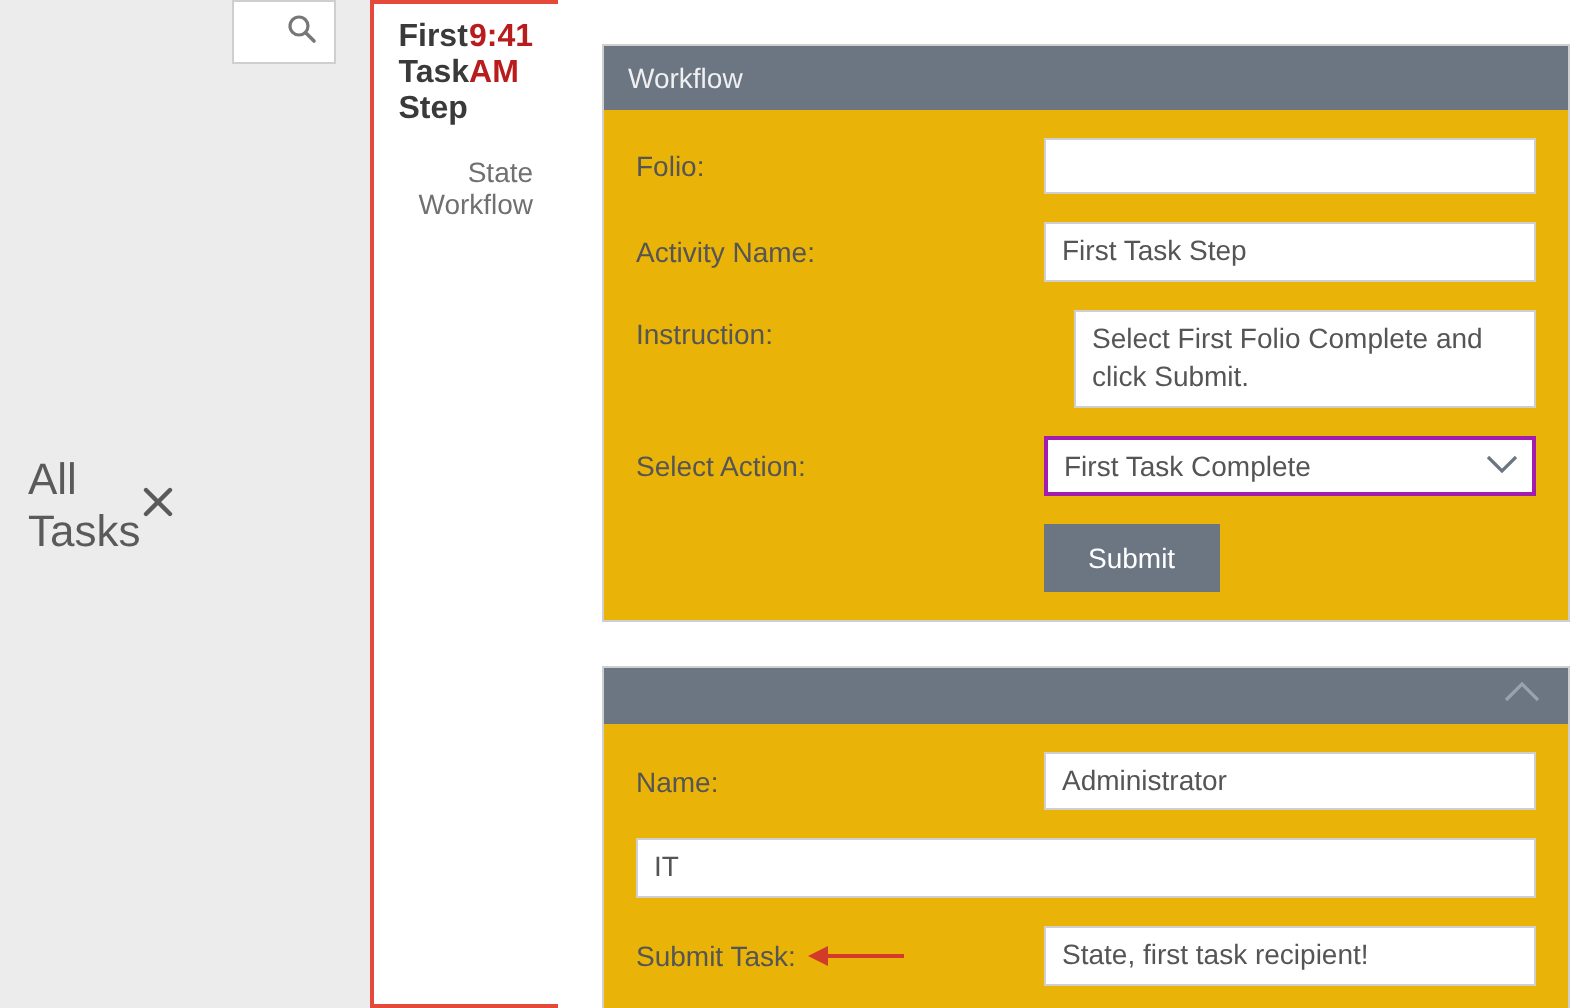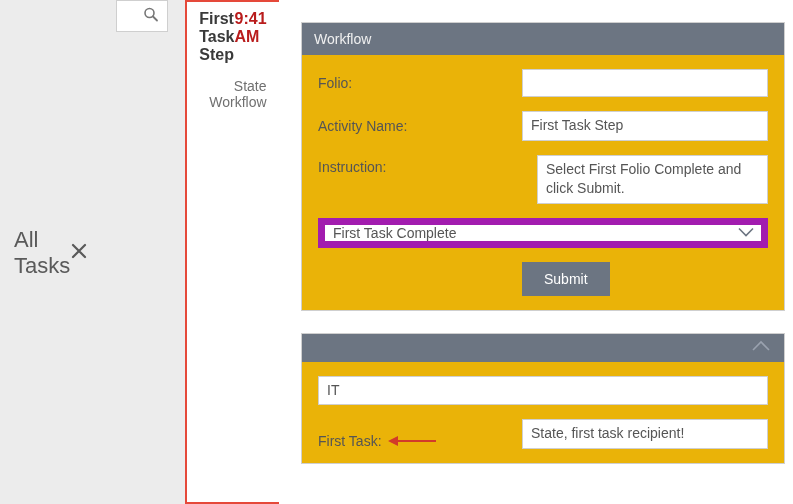--- a/index.html
+++ b/index.html
@@ -120,21 +120,21 @@
     }
     .panel-body {
       padding: 14px 16px;
     }
     .form-row {
       display: flex;
       align-items: center;
       margin-bottom: 14px;
       min-height: 28px;
     }
-    .form-row:last-child { margin-bottom: 0; align-items: flex-end; }
+    .form-row:last-child { margin-bottom: 0; }
     .form-label {
       width: 204px;
       color: #555;
       font-size: 14px;
       flex-shrink: 0;
       display: flex;
       align-items: center;
     }
     .form-control {
       flex: 1;
@@ -154,21 +154,21 @@
       border: 1px solid #cfcfcf;
       background: #fff;
       min-height: 28px;
       padding: 4px 8px;
       font-size: 14px;
       color: #555;
       line-height: 1.4;
     }
     .select-box {
       position: relative;
-      border: 7px solid #a21caf;
+      border: 2px solid #a21caf;
       height: 30px;
       display: flex;
       align-items: center;
       padding: 0 28px 0 8px;
       background: #fff;
       cursor: pointer;
     }
     .select-box .chev {
       position: absolute;
       right: 6px;
@@ -245,20 +245,21 @@
             <div class="text-display">First Task Step</div>
           </div>
       </div>
       <div class="form-row" style="align-items:flex-start;gap:15px;">
         <div class="form-label" style="padding-top:4px;">Instruction:</div>
         <div class="form-control">
             <div class="text-display" style="min-height:44px;">Select First Folio Complete and click Submit.</div>
           </div>
       </div>
       <div class="form-row">
+        <div class="form-label">Select Action:</div>
         <div class="form-control">
           <div class="select-box">
             <span>First Task Complete</span>
             <span class="chev">
               <svg width="18" height="14" viewBox="0 0 18 14">
                   <path d="M2 4 L9 11 L16 4" stroke="#6c7582" stroke-width="1.6" fill="none"></path>
                 </svg>
             </span>
           </div>
         </div>
@@ -272,27 +273,33 @@
   <div class="panel">
     <div class="panel-header" style="justify-content:flex-end; height:28px; padding:4px 12px;">
       <span class="chev-up">
         <svg width="22" height="14" viewBox="0 0 22 14">
             <path d="M3 11 L11 3 L19 11" stroke="#9aa2af" stroke-width="1.6" fill="none"></path>
           </svg>
       </span>
     </div>
     <div class="panel-body">
       <div class="form-row">
+        <div class="form-label">Name:</div>
+        <div class="form-control">
+            <div class="text-display">Administrator</div>
+          </div>
+      </div>
+      <div class="form-row">
         <div class="form-control">
             <div class="text-display">IT</div>
           </div>
       </div>
       <div class="form-row">
         <div class="form-label">
-          <span>First Task:</span>
+          <span>Submit Task:</span>
           <span class="arrow-annot">
             <svg width="52" height="14" viewBox="0 0 52 14">
                 <line x1="50" y1="7" x2="8" y2="7" stroke="#d23a2a" stroke-width="2"></line>
                 <polygon points="2,7 12,2 12,12" fill="#d23a2a"></polygon>
               </svg>
           </span>
         </div>
         <div class="form-control">
             <div class="text-display">State, first task recipient!</div>
           </div>

